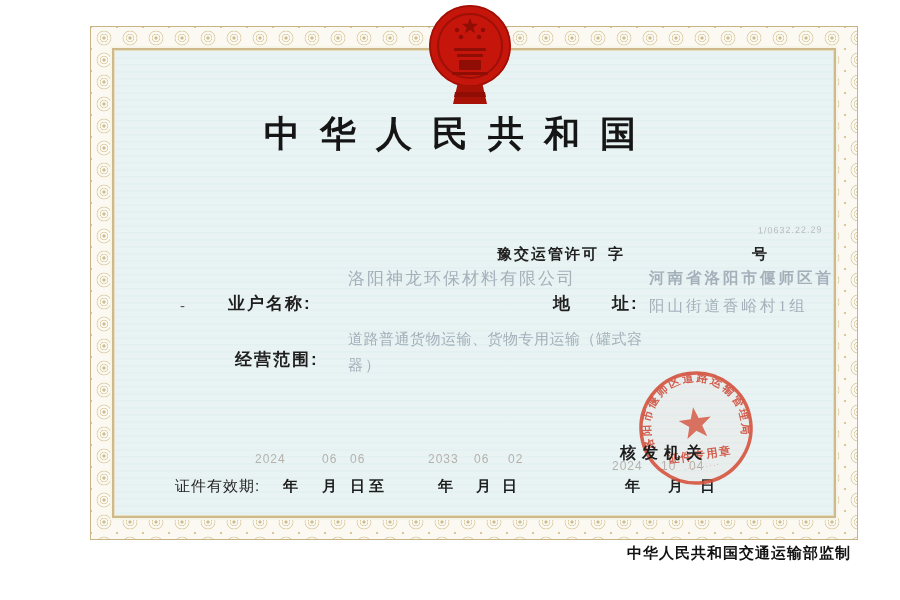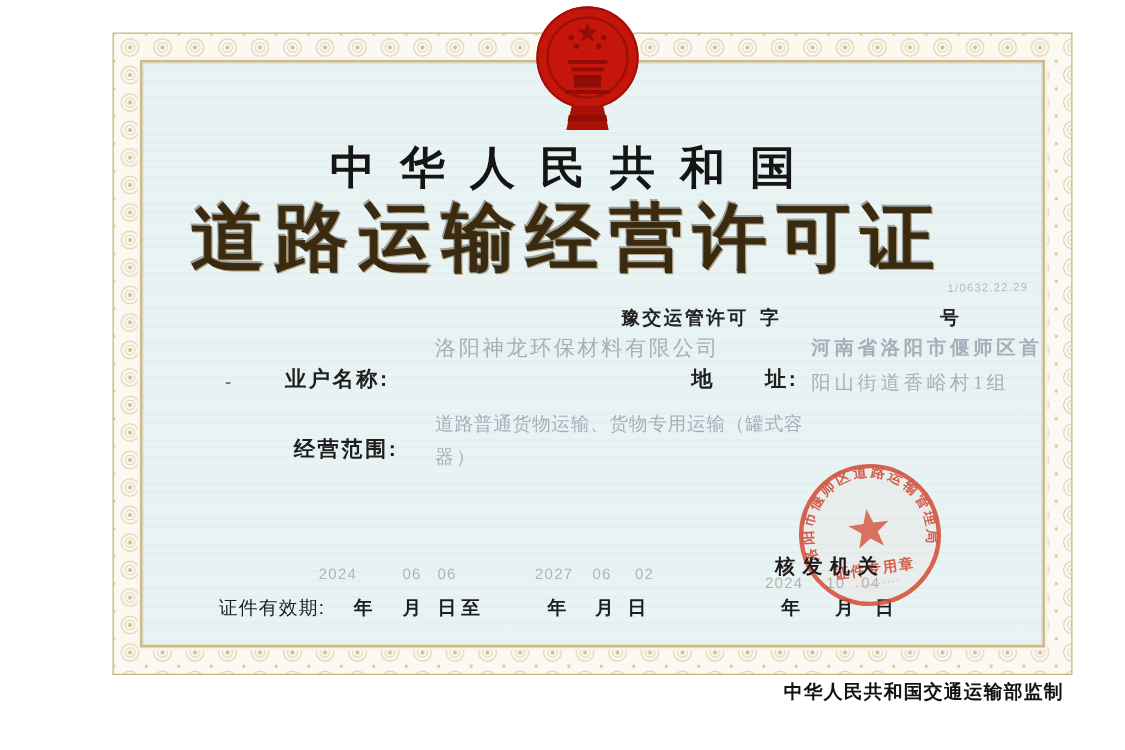--- a/index.html
+++ b/index.html
@@ -112,21 +112,20 @@
       <circle cx="33" cy="33" r="2.2" fill="#8f0d04"></circle>
       <circle cx="51" cy="33" r="2.2" fill="#8f0d04"></circle>
       <rect x="26" y="44" width="32" height="3" rx="1" fill="#8f0d04"></rect>
       <rect x="29" y="50" width="26" height="3" rx="1" fill="#8f0d04"></rect>
       <rect x="31" y="56" width="22" height="10" rx="1" fill="#8f0d04"></rect>
       <rect x="24" y="68" width="36" height="3" rx="1" fill="#8f0d04"></rect>
     </svg>
   </div>
 
   <div class="country-title">中华人民共和国</div>
-  <div class="main-title">道路运输经营许可证</div>
 
   <span class="lic lic-prefix">豫交运管许可</span>
   <span class="lic lic-zi">字</span>
   <span class="lic lic-hao">号</span>
   <span class="faint-code">1/0632.22.29</span>
 
   <span class="artifact-dash">-</span>
   <span class="field-label lbl-owner">业户名称:</span>
   <span class="typed val-owner">洛阳神龙环保材料有限公司</span>
 
@@ -155,21 +154,21 @@
   </div>
 
   <span class="issuer-label">核发机关</span>
   <span class="faint-date fd-i-y">2024</span>
   <span class="faint-date fd-i-m">10</span>
   <span class="faint-date fd-i-d">04</span>
 
   <span class="faint-date fd-s-y">2024</span>
   <span class="faint-date fd-s-m">06</span>
   <span class="faint-date fd-s-d">06</span>
-  <span class="faint-date fd-e-y">2027</span>
+  <span class="faint-date fd-e-y">2033</span>
   <span class="faint-date fd-e-m">06</span>
   <span class="faint-date fd-e-d">02</span>
 
   <span class="validity-label">证件有效期:</span>
   <span class="ymd y1">年</span>
   <span class="ymd m1">月</span>
   <span class="ymd d1">日</span>
   <span class="ymd to1">至</span>
   <span class="ymd y2">年</span>
   <span class="ymd m2">月</span>

